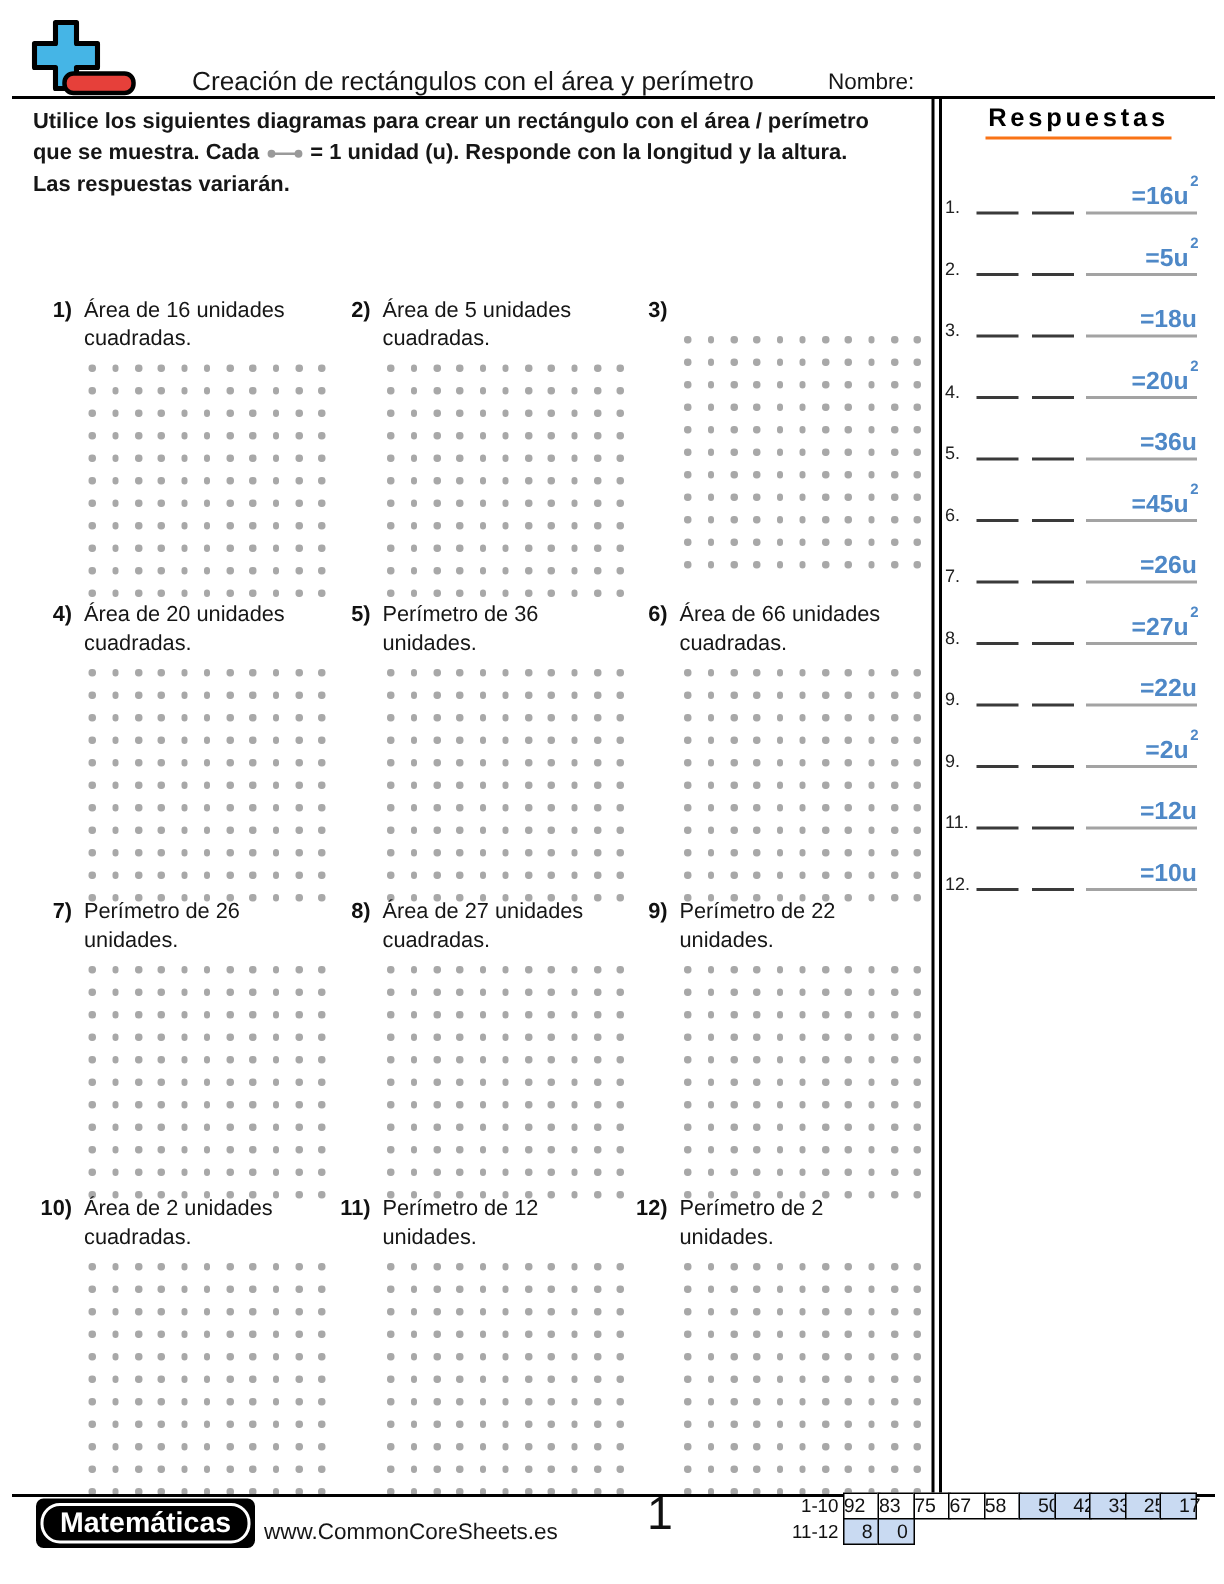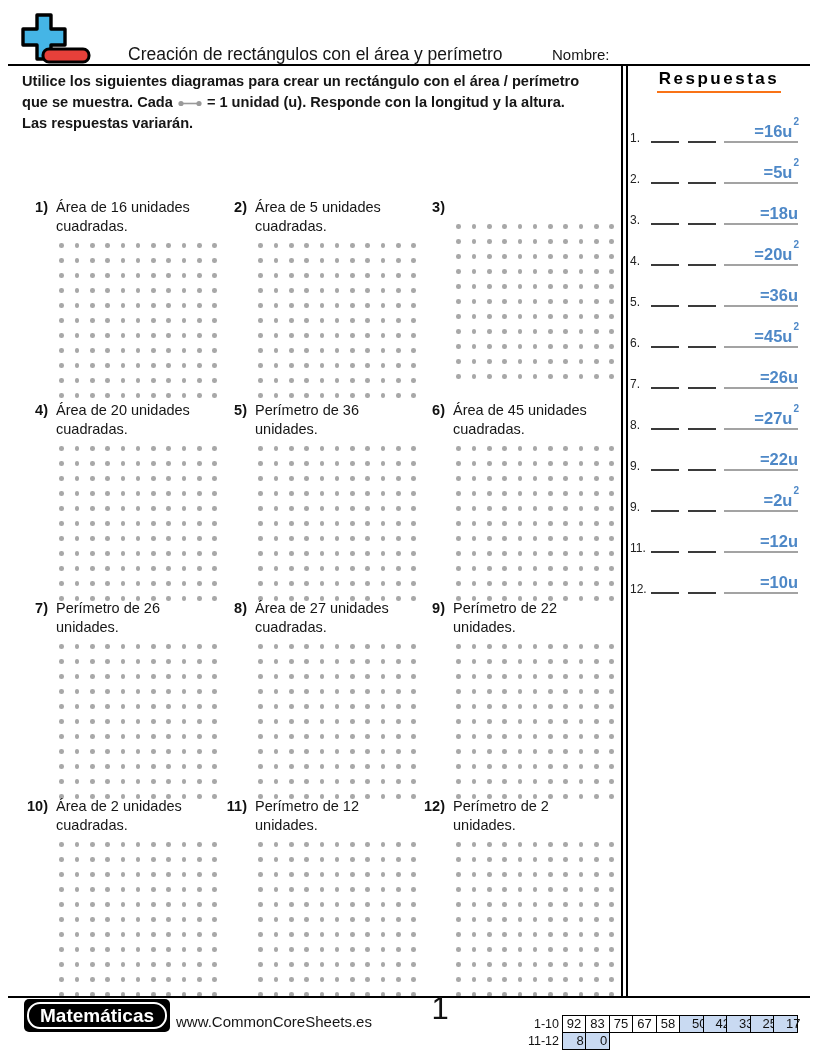--- a/index.html
+++ b/index.html
@@ -42,24 +42,24 @@
   .prob-grid{margin-left:32px;margin-top:2px;display:grid;grid-template-columns:repeat(11,15.3px);grid-auto-rows:15px;width:169px;}
   .dotcell{display:flex;align-items:center;justify-content:center;}
   .dot{width:4.6px;height:4.6px;border-radius:50%;background:var(--dot);}
 
   
   .badge{position:absolute;left:24px;top:999px;background:#000;border-radius:5px;padding:3px;}
   .badge-inner{border:2.5px solid #fff;border-radius:13px;color:#fff;font-weight:bold;font-size:19px;line-height:21px;padding:1px 11px;white-space:nowrap;}
   .website{position:absolute;left:176px;top:1013px;font-size:15px;color:#161616;}
   .pageno{position:absolute;left:418px;top:991px;width:44px;text-align:center;font-size:31px;color:#111;}
   .score{position:absolute;left:519px;top:995px;}
-  .score-row{display:flex;height:18px;margin-top:20px;}
+  .score-row{display:flex;height:18px;}
   .score-row + .score-row{margin-top:-1.5px;}
   .score-label{width:44px;text-align:right;padding-right:4px;font-size:12.5px;line-height:18px;flex:none;}
-  .score-cell{width:25px;height:18px;border:1.5px solid #000;margin-left:-1.5px;text-align:center;font-size:13px;line-height:15px;background:#fff;flex:none;}
+  .score-cell{width:25px;height:18px;border:1.5px solid #000;margin-left:-1.5px;font-size:13px;line-height:15px;background:#fff;flex:none;}
   .score-cell.hl{background:var(--hl);padding-left:12px;}
   .score-cell:first-of-type{margin-left:0;}
 </style>
 </head>
 <body>
 
 <div class="page">
 
   <svg class="logo" width="80" height="51" viewBox="0 0 80 51">
     <path d="M23,2 H37 V16 H51 V32 H37 V46 H23 V32 H9 V16 H23 Z" stroke="#000" stroke-width="3.4" stroke-linejoin="round" fill="#45b5e6"></path>
@@ -2009,21 +2009,21 @@
             <div class="dot"></div>
           </div>
           <div class="dotcell">
             <div class="dot"></div>
           </div>
         </div>
   </div>
       <div class="prob" style="top: 401px; left: 419px;">
     <div class="prob-head">
       <span class="prob-num">6)</span>
-      <span class="prob-text">Área de 45 unidades cuadradas.</span>
+      <span class="prob-text">Área de 66 unidades cuadradas.</span>
     </div>
     <div class="prob-grid">
           <div class="dotcell">
             <div class="dot"></div>
           </div>
           <div class="dotcell">
             <div class="dot"></div>
           </div>
           <div class="dotcell">
             <div class="dot"></div>

